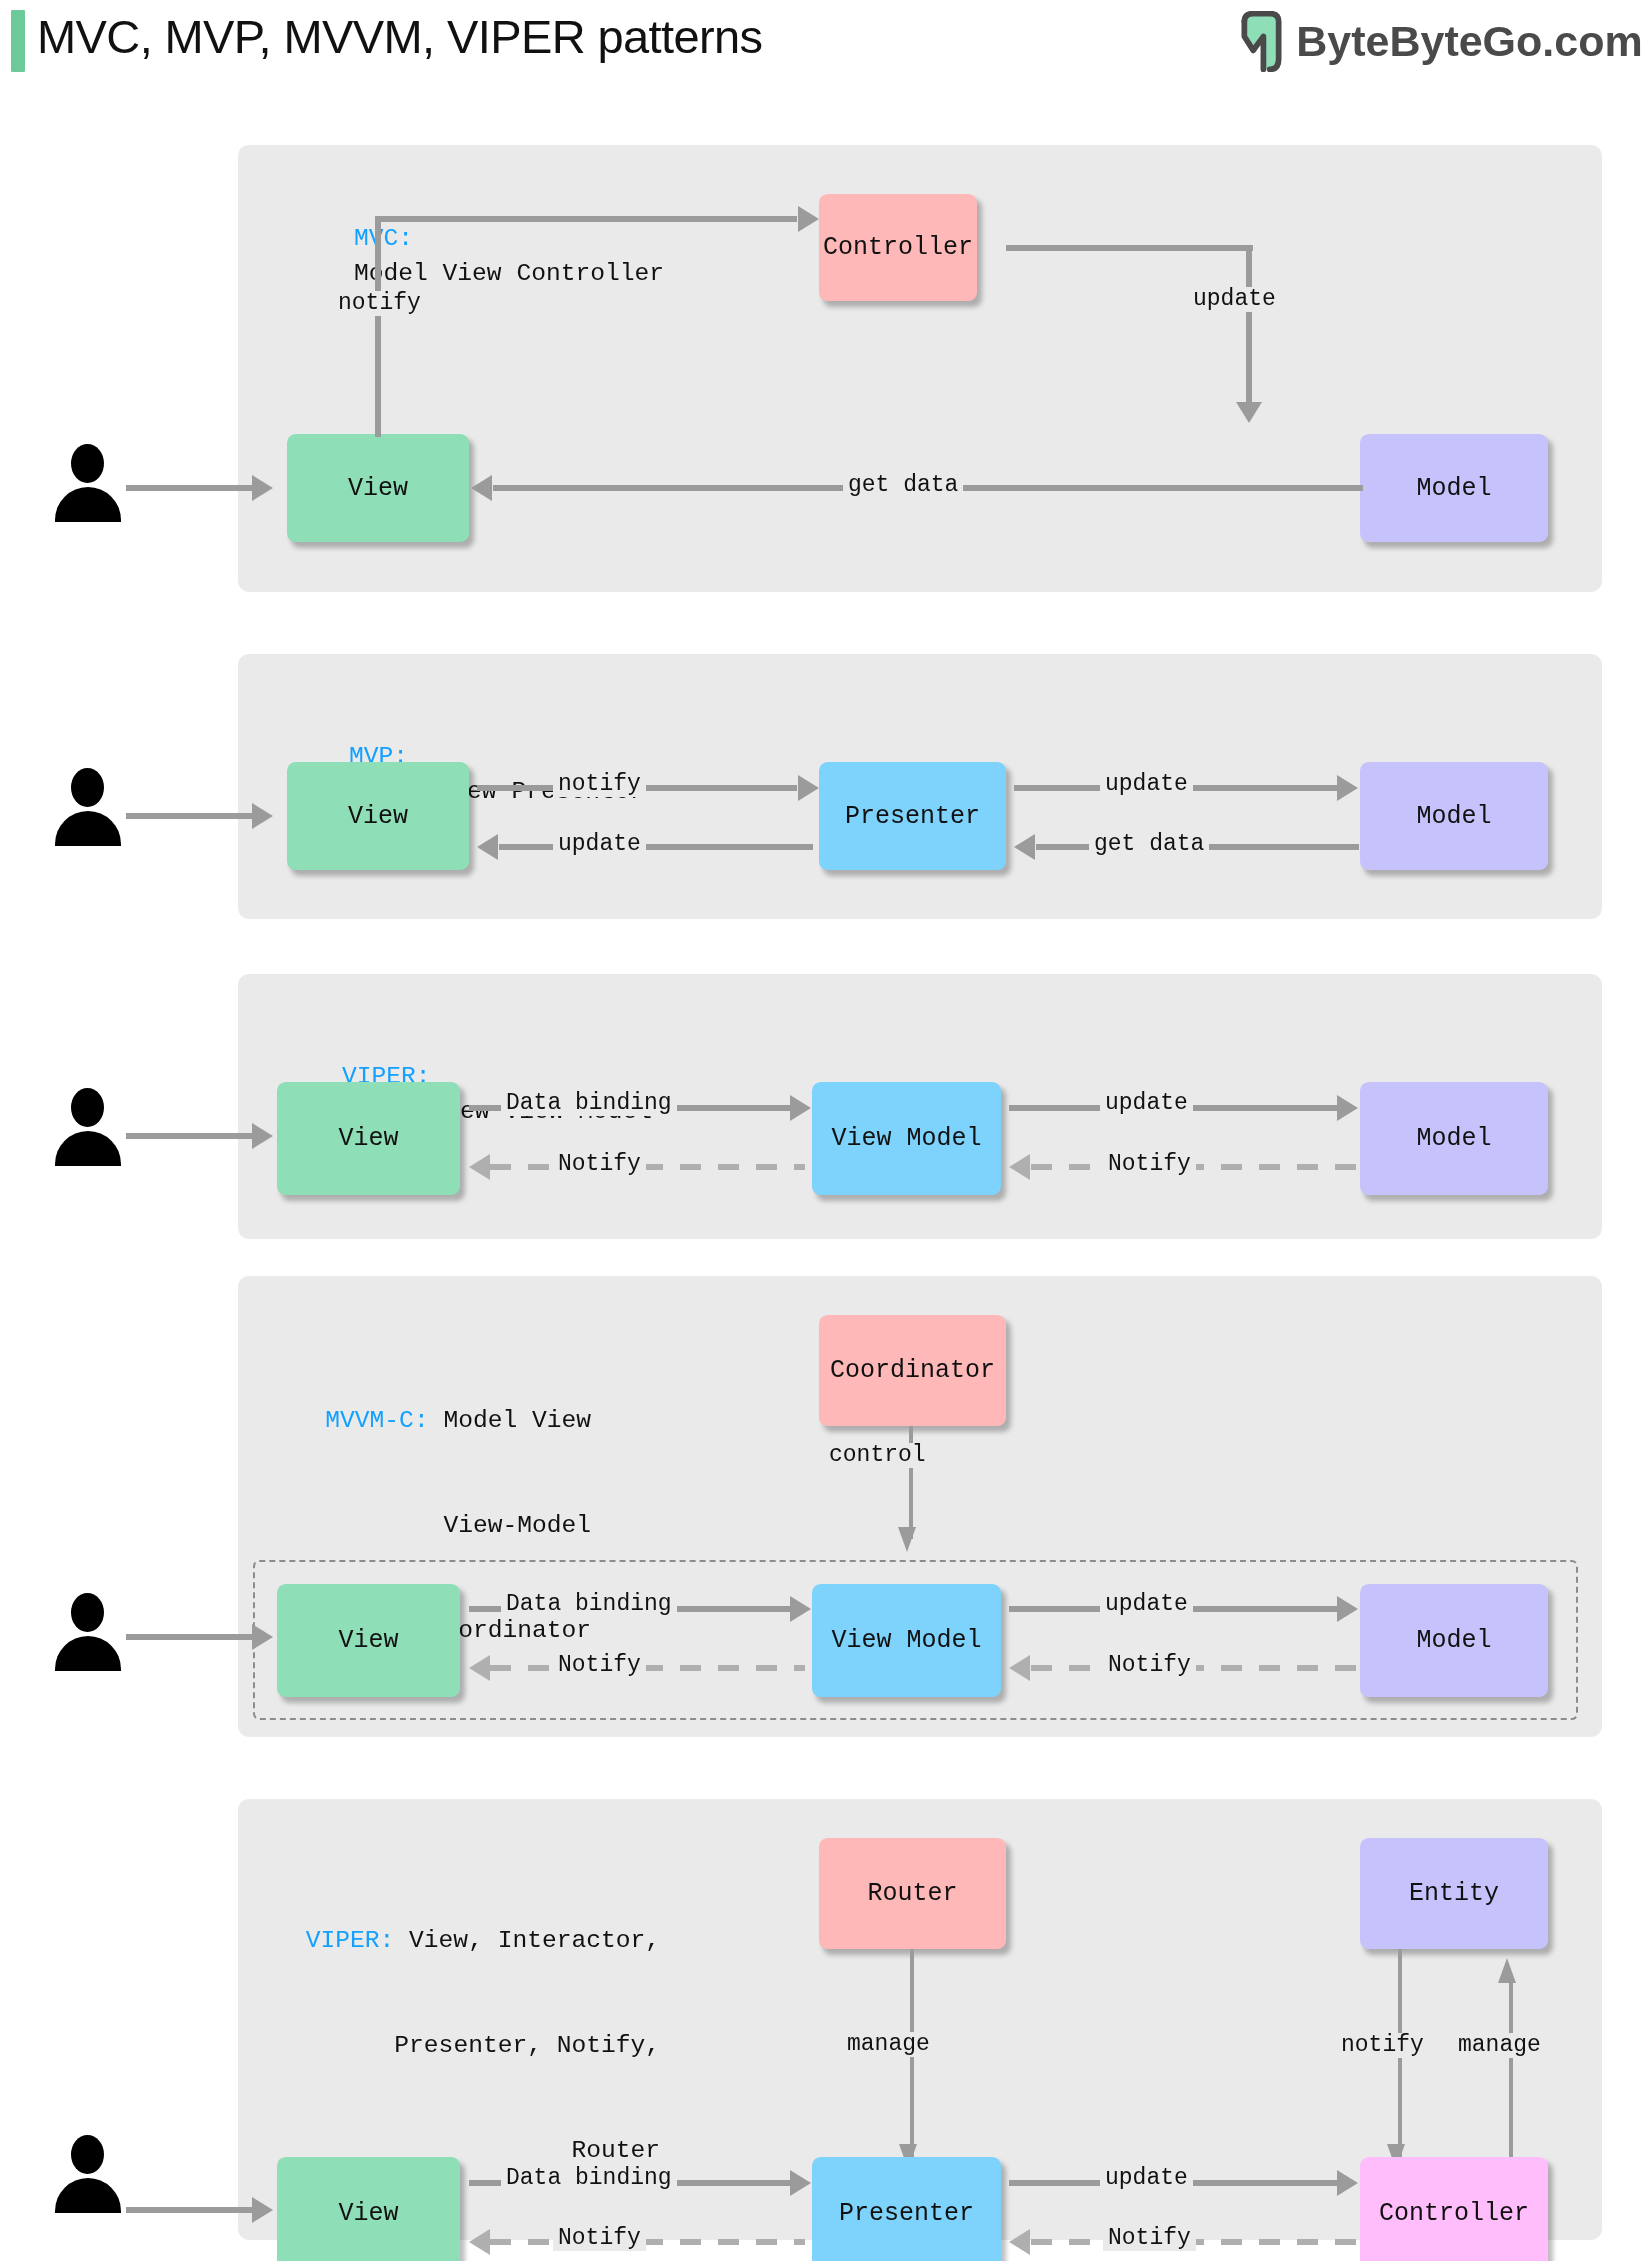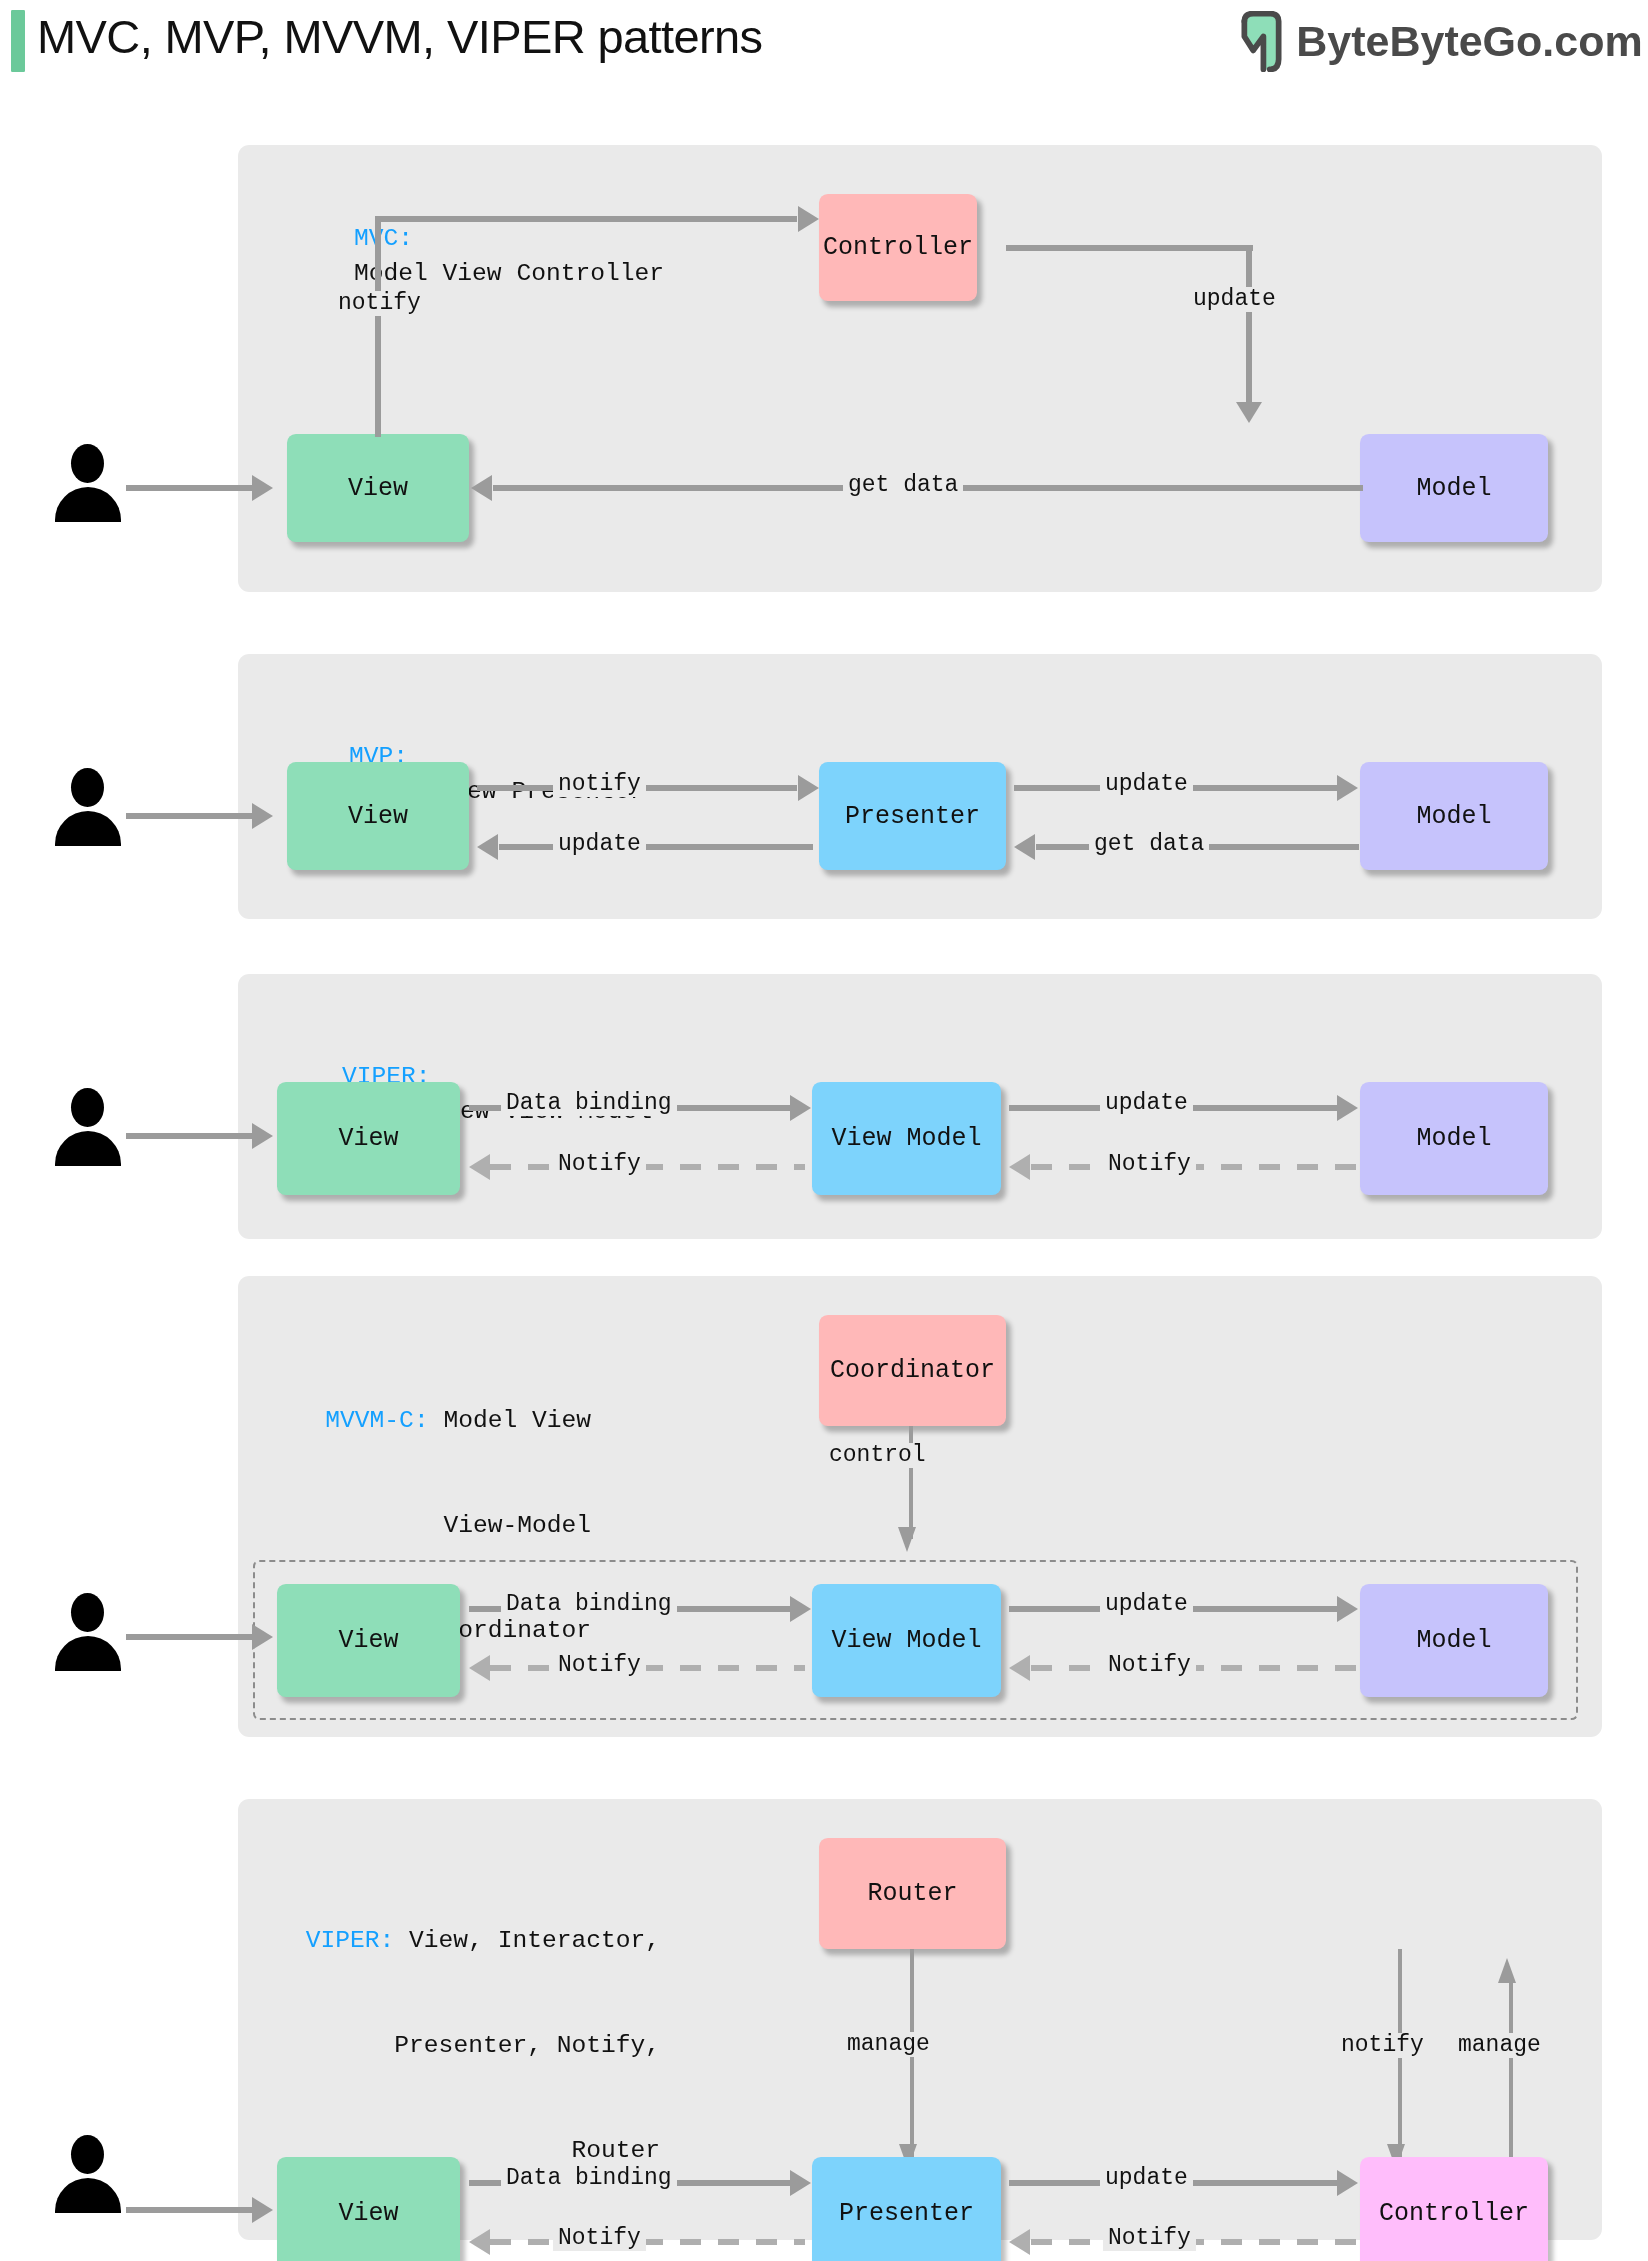--- a/index.html
+++ b/index.html
@@ -254,20 +254,23 @@
 <div class="panel" style="top:1799px;height:441px;">
   <div class="panel-title ralign" style="left:19px;top:54px;width:403px;">
     <div><span class="key">VIPER: </span><span>View, Interactor,</span></div>
     <div>Presenter, Notify,</div>
     <div>Router</div>
   </div>
 
   <div class="node n-ctrl" style="left:581px;top:39px;width:187px;height:111px;">
     <span>Router</span>
   </div>
+  <div class="node n-model" style="left:1122px;top:39px;width:188px;height:111px;">
+    <span>Entity</span>
+  </div>
 
   <div class="ln v thin" style="left:672px;top:150px;width:4.4px;height:208px;"></div>
   <div class="av d" style="left:661px;top:345px;border-left-width:9.5px;border-right-width:9.5px;border-top-width:25px;"></div>
   <div class="lbl" style="left:604px;top:233px;">manage</div>
 
   <div class="ln v thin" style="left:1160px;top:150px;width:4.4px;height:208px;"></div>
   <div class="av d" style="left:1149px;top:345px;border-left-width:9.5px;border-right-width:9.5px;border-top-width:25px;"></div>
   <div class="lbl" style="left:1098px;top:234px;">notify</div>
 
   <div class="ln v thin" style="left:1271px;top:184px;width:4.4px;height:187px;"></div>

